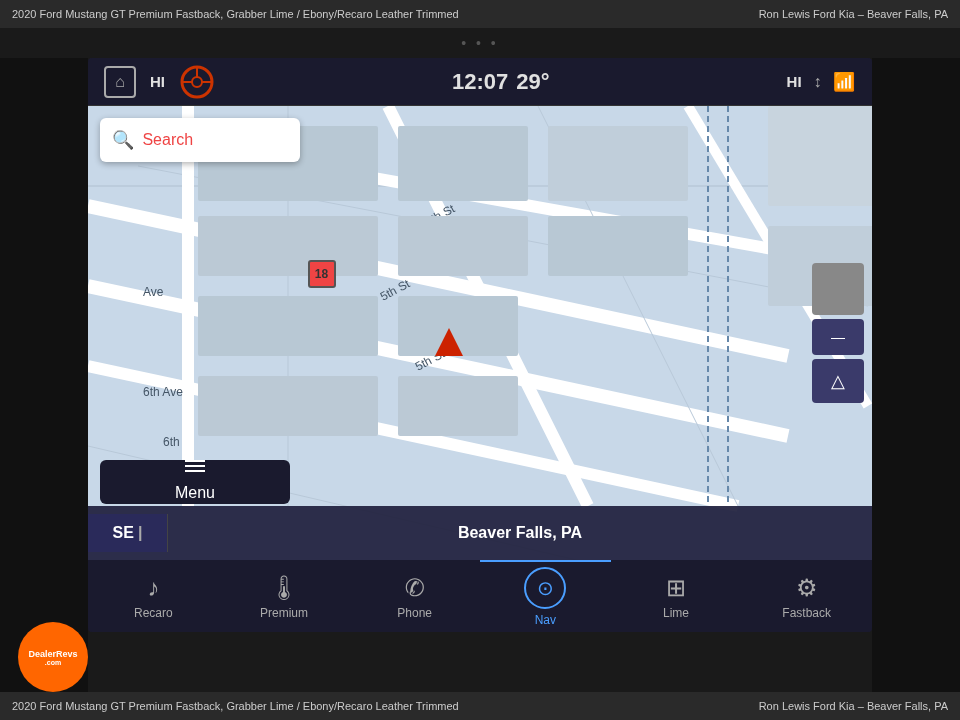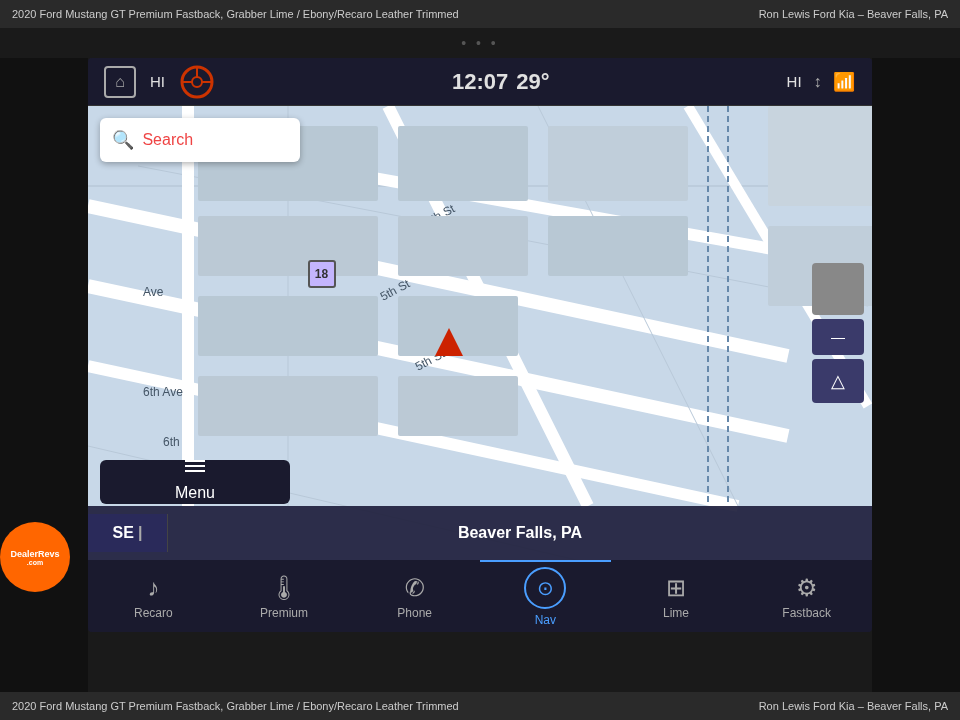--- a/index.html
+++ b/index.html
@@ -81,21 +81,21 @@
       display: flex;
       align-items: center;
       justify-content: center;
       color: #aaa;
       font-size: 16px;
     }
 
     .hi-label {
       color: #e0e0e0;
       font-size: 15px;
-      font-weight: normal;
+      font-weight: bold;
     }
 
     .steering-icon {
       width: 36px;
       height: 36px;
       display: flex;
       align-items: center;
       justify-content: center;
     }
 
@@ -270,21 +270,21 @@
       border-bottom: 28px solid #cc2200;
     }
 
     
     .route-marker {
       position: absolute;
       top: 34%;
       left: 28%;
       width: 28px;
       height: 28px;
-      background: #c4b5fd;
+      background: #ef4444;
       border: 2px solid #555;
       border-radius: 3px;
       display: flex;
       align-items: center;
       justify-content: center;
       font-size: 12px;
       font-weight: bold;
       color: #333;
     }
 
@@ -358,23 +358,22 @@
     
     .left-border {
       position: absolute;
       top: 58px;
       left: 0;
       width: 88px;
       bottom: 28px;
       background: #111;
       display: flex;
       flex-direction: column;
-      align-items: flex-start;
+      align-items: flex-end;
       justify-content: flex-end;
-      padding-bottom: 100px;
     }
 
     .right-border {
       position: absolute;
       top: 58px;
       right: 0;
       width: 88px;
       bottom: 28px;
       background: #111;
     }

